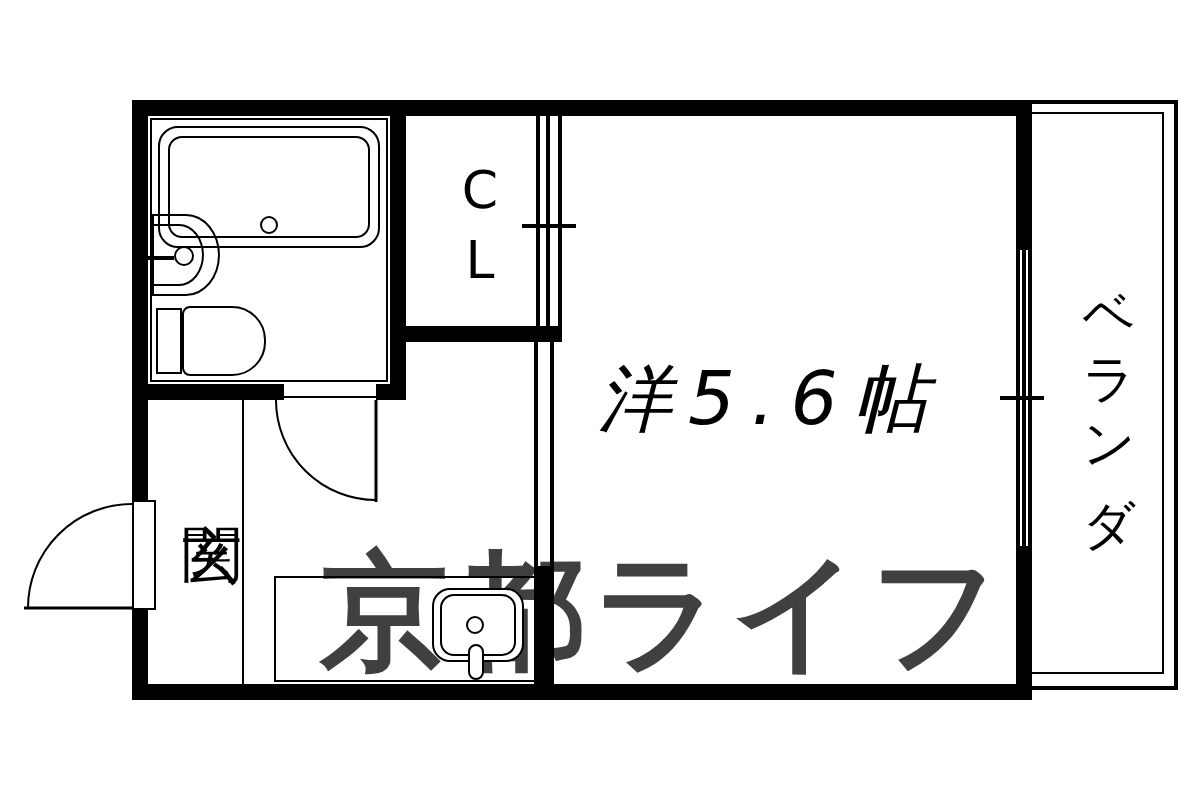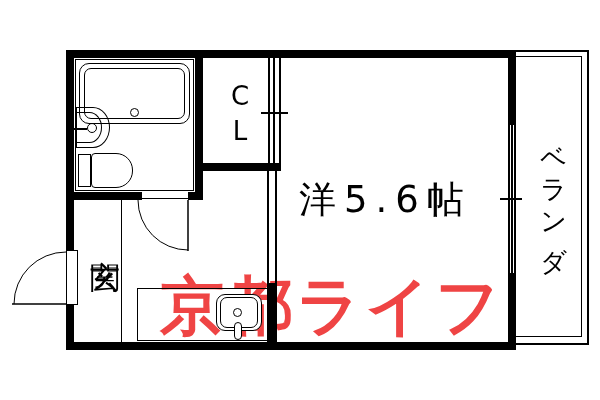--- a/index.html
+++ b/index.html
@@ -5,21 +5,21 @@
   html,body{margin:0;padding:0;background:#fff;}
   #canvas{position:relative;width:600px;height:400px;background:#fff;overflow:hidden;
           font-family:"DejaVu Sans",sans-serif;}
   .abs{position:absolute;}
   .wall{position:absolute;background:#000;z-index:3;}
   .thinline{position:absolute;background:#000;z-index:3;}
   .fixture{position:absolute;border:1px solid #000;background:transparent;z-index:2;box-sizing:border-box;}
   .whitefix{background:#fff;}
   .label{position:absolute;color:#000;z-index:5;white-space:pre;}
   .vtext{writing-mode:vertical-rl;text-orientation:upright;}
-  #watermark{position:absolute;z-index:1;color:#ef4444;font-weight:bold;
+  #watermark{position:absolute;z-index:1;color:#404040;font-weight:bold;
              font-size:64px;letter-spacing:4px;white-space:pre;}
   #doors-svg{position:absolute;left:0;top:0;z-index:4;}
   #room-label{font-size:37px;letter-spacing:8px;}
   #closet-label{font-size:26px;line-height:31px;letter-spacing:5px;}
   #entrance-label{font-size:30px;letter-spacing:3px;}
   #balcony-label{font-size:26px;letter-spacing:4px;}
 </style>
 </head>
 <body>
 
@@ -82,18 +82,18 @@
 
     <path d="M12 304 H66" stroke="#000" stroke-width="1.5" fill="none"></path>
 
     <path d="M14 304 A52 52 0 0 1 66 252" stroke="#000" stroke-width="1" fill="none"></path>
 
     <path d="M188 200 V251" stroke="#000" stroke-width="1.5" fill="none"></path>
 
     <path d="M138 200 A50 50 0 0 0 188 250" stroke="#000" stroke-width="1" fill="none"></path>
   </svg>
 
-  <div class="label" id="room-label" style="left:299px;top:175px;">洋5.6帖</div>
+  <div class="label" id="room-label" style="left:299px;top:175px;font-style:italic;">洋5.6帖</div>
   <div class="label vtext" id="closet-label" style="left:224px;top:81px;">CL</div>
   <div class="label vtext" id="entrance-label" style="left:84px;top:237px;">玄関</div>
   <div class="label vtext" id="balcony-label" style="left:537px;top:128px;">ベランダ</div>
 
 </div>
 
 </body></html>

